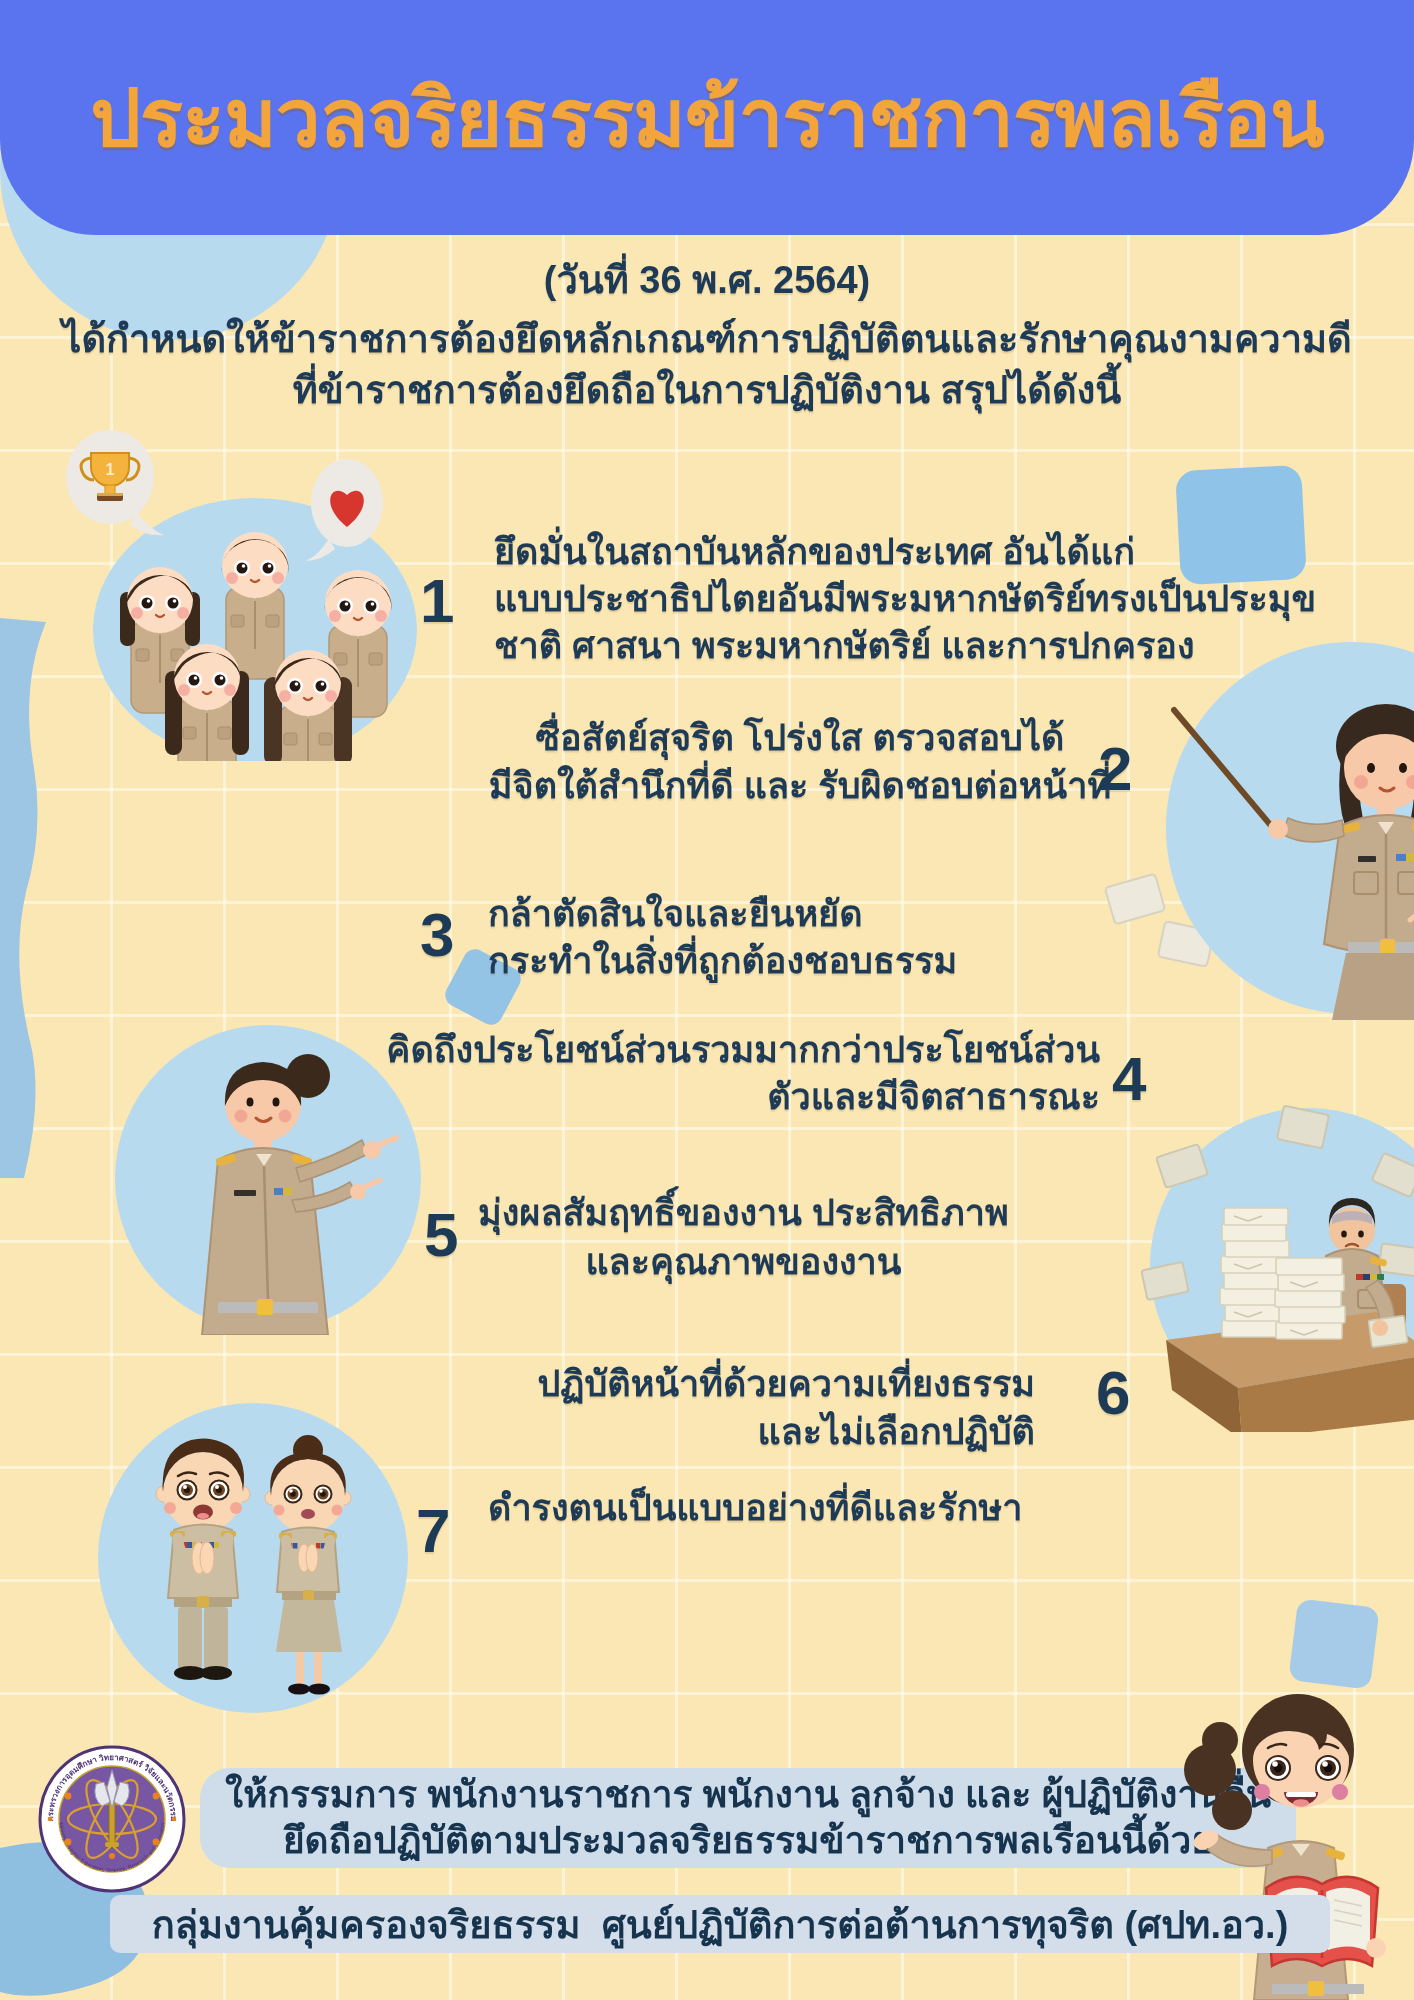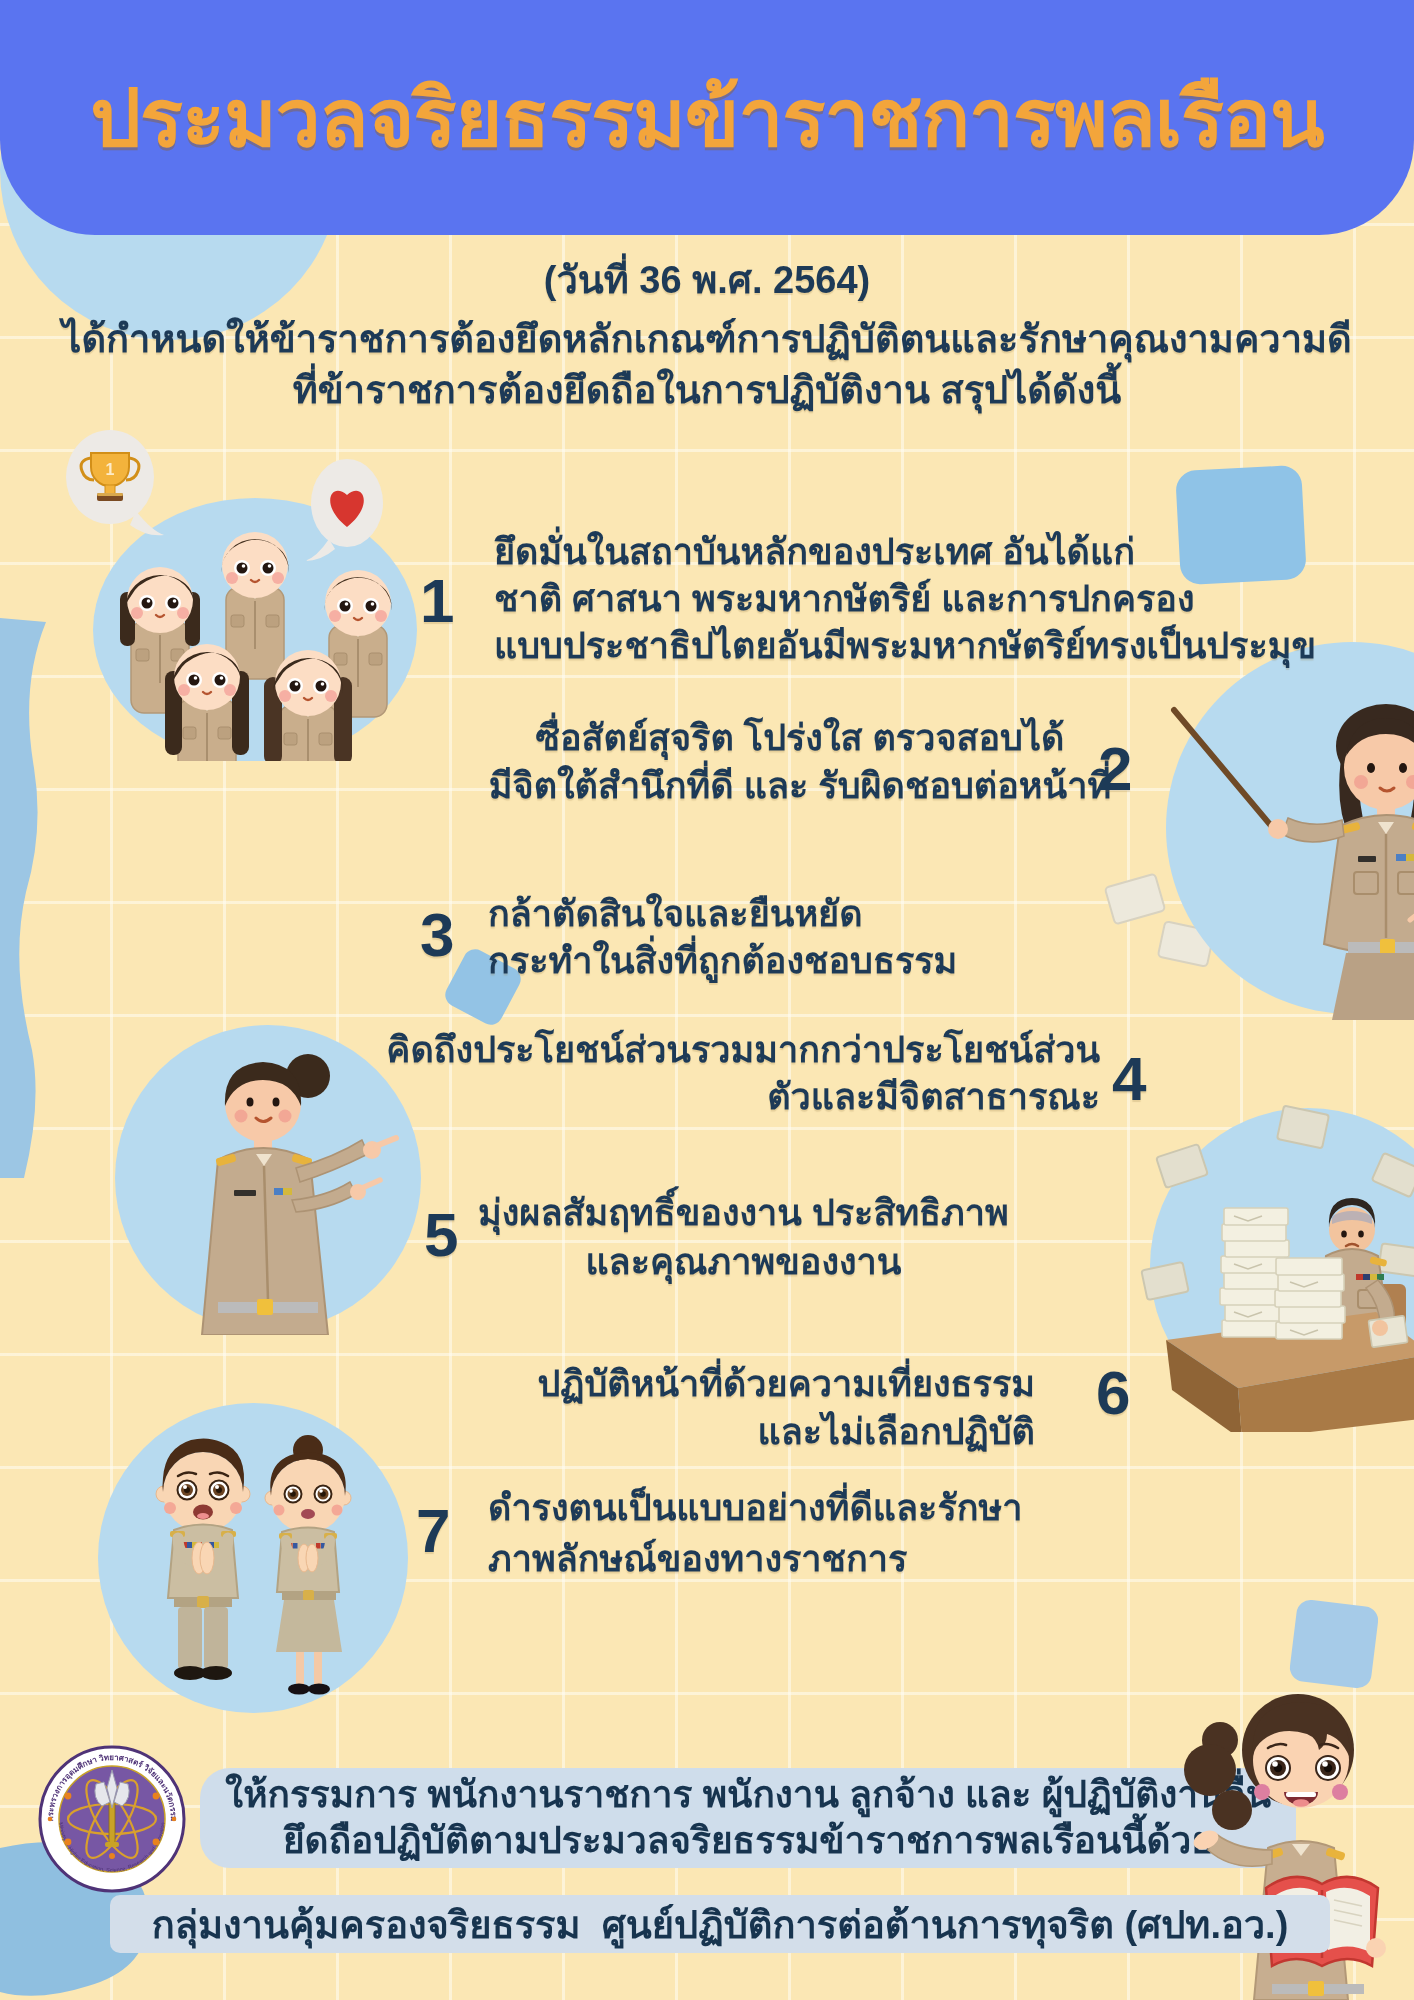--- a/index.html
+++ b/index.html
@@ -388,22 +388,22 @@
           <ellipse cx="229" cy="291" rx="11" ry="5.5" fill="#161014"></ellipse>
       </g>
     </svg>
   </div>
 
   <div class="girl-circle"></div>
 
   <div class="num" style="left:420px;top:568px;">1</div>
   <div class="itxt" style="left:494px;top:528px;line-height:47px;">
     <div>ยึดมั่นในสถาบันหลักของประเทศ อันได้แก่</div>
+    <div>แบบประชาธิปไตยอันมีพระมหากษัตริย์ทรงเป็นประมุข</div>
     <div>ชาติ ศาสนา พระมหากษัตริย์ และการปกครอง</div>
-    <div>แบบประชาธิปไตยอันมีพระมหากษัตริย์ทรงเป็นประมุข</div>
   </div>
 
   <div class="itxt" style="left:440px;top:714px;width:720px;text-align:center;line-height:48px;">
     <div>ซื่อสัตย์สุจริต โปร่งใส ตรวจสอบได้</div>
     <div>มีจิตใต้สำนึกที่ดี และ รับผิดชอบต่อหน้าที่</div>
   </div>
   <div class="num" style="left:1098px;top:736px;">2</div>
 
   <div class="num" style="left:420px;top:902px;">3</div>
   <div class="itxt" style="left:488px;top:890px;line-height:47px;">
@@ -425,21 +425,20 @@
 
   <div class="itxt" style="left:520px;top:1360px;width:515px;text-align:right;line-height:48px;">
     <div>ปฏิบัติหน้าที่ด้วยความเที่ยงธรรม</div>
     <div>และไม่เลือกปฏิบัติ</div>
   </div>
   <div class="num" style="left:1096px;top:1360px;">6</div>
 
   <div class="num" style="left:416px;top:1498px;">7</div>
   <div class="itxt" style="left:478px;top:1482px;line-height:51px;margin-left:10px;">
     <div>ดำรงตนเป็นแบบอย่างที่ดีและรักษา</div>
-    <div>ภาพลักษณ์ของทางราชการ</div>
   </div>
 
   <div class="abs bubble">
     <div>ให้กรรมการ พนักงานราชการ พนักงาน ลูกจ้าง และ ผู้ปฏิบัติงานอื่น</div>
     <div>ยึดถือปฏิบัติตามประมวลจริยธรรมข้าราชการพลเรือนนี้ด้วย</div>
   </div>
 
   <div class="art" style="left:37px;top:1744px;width:150px;height:150px;z-index:4;">
     <svg viewBox="0 0 150 150">
       <defs>

